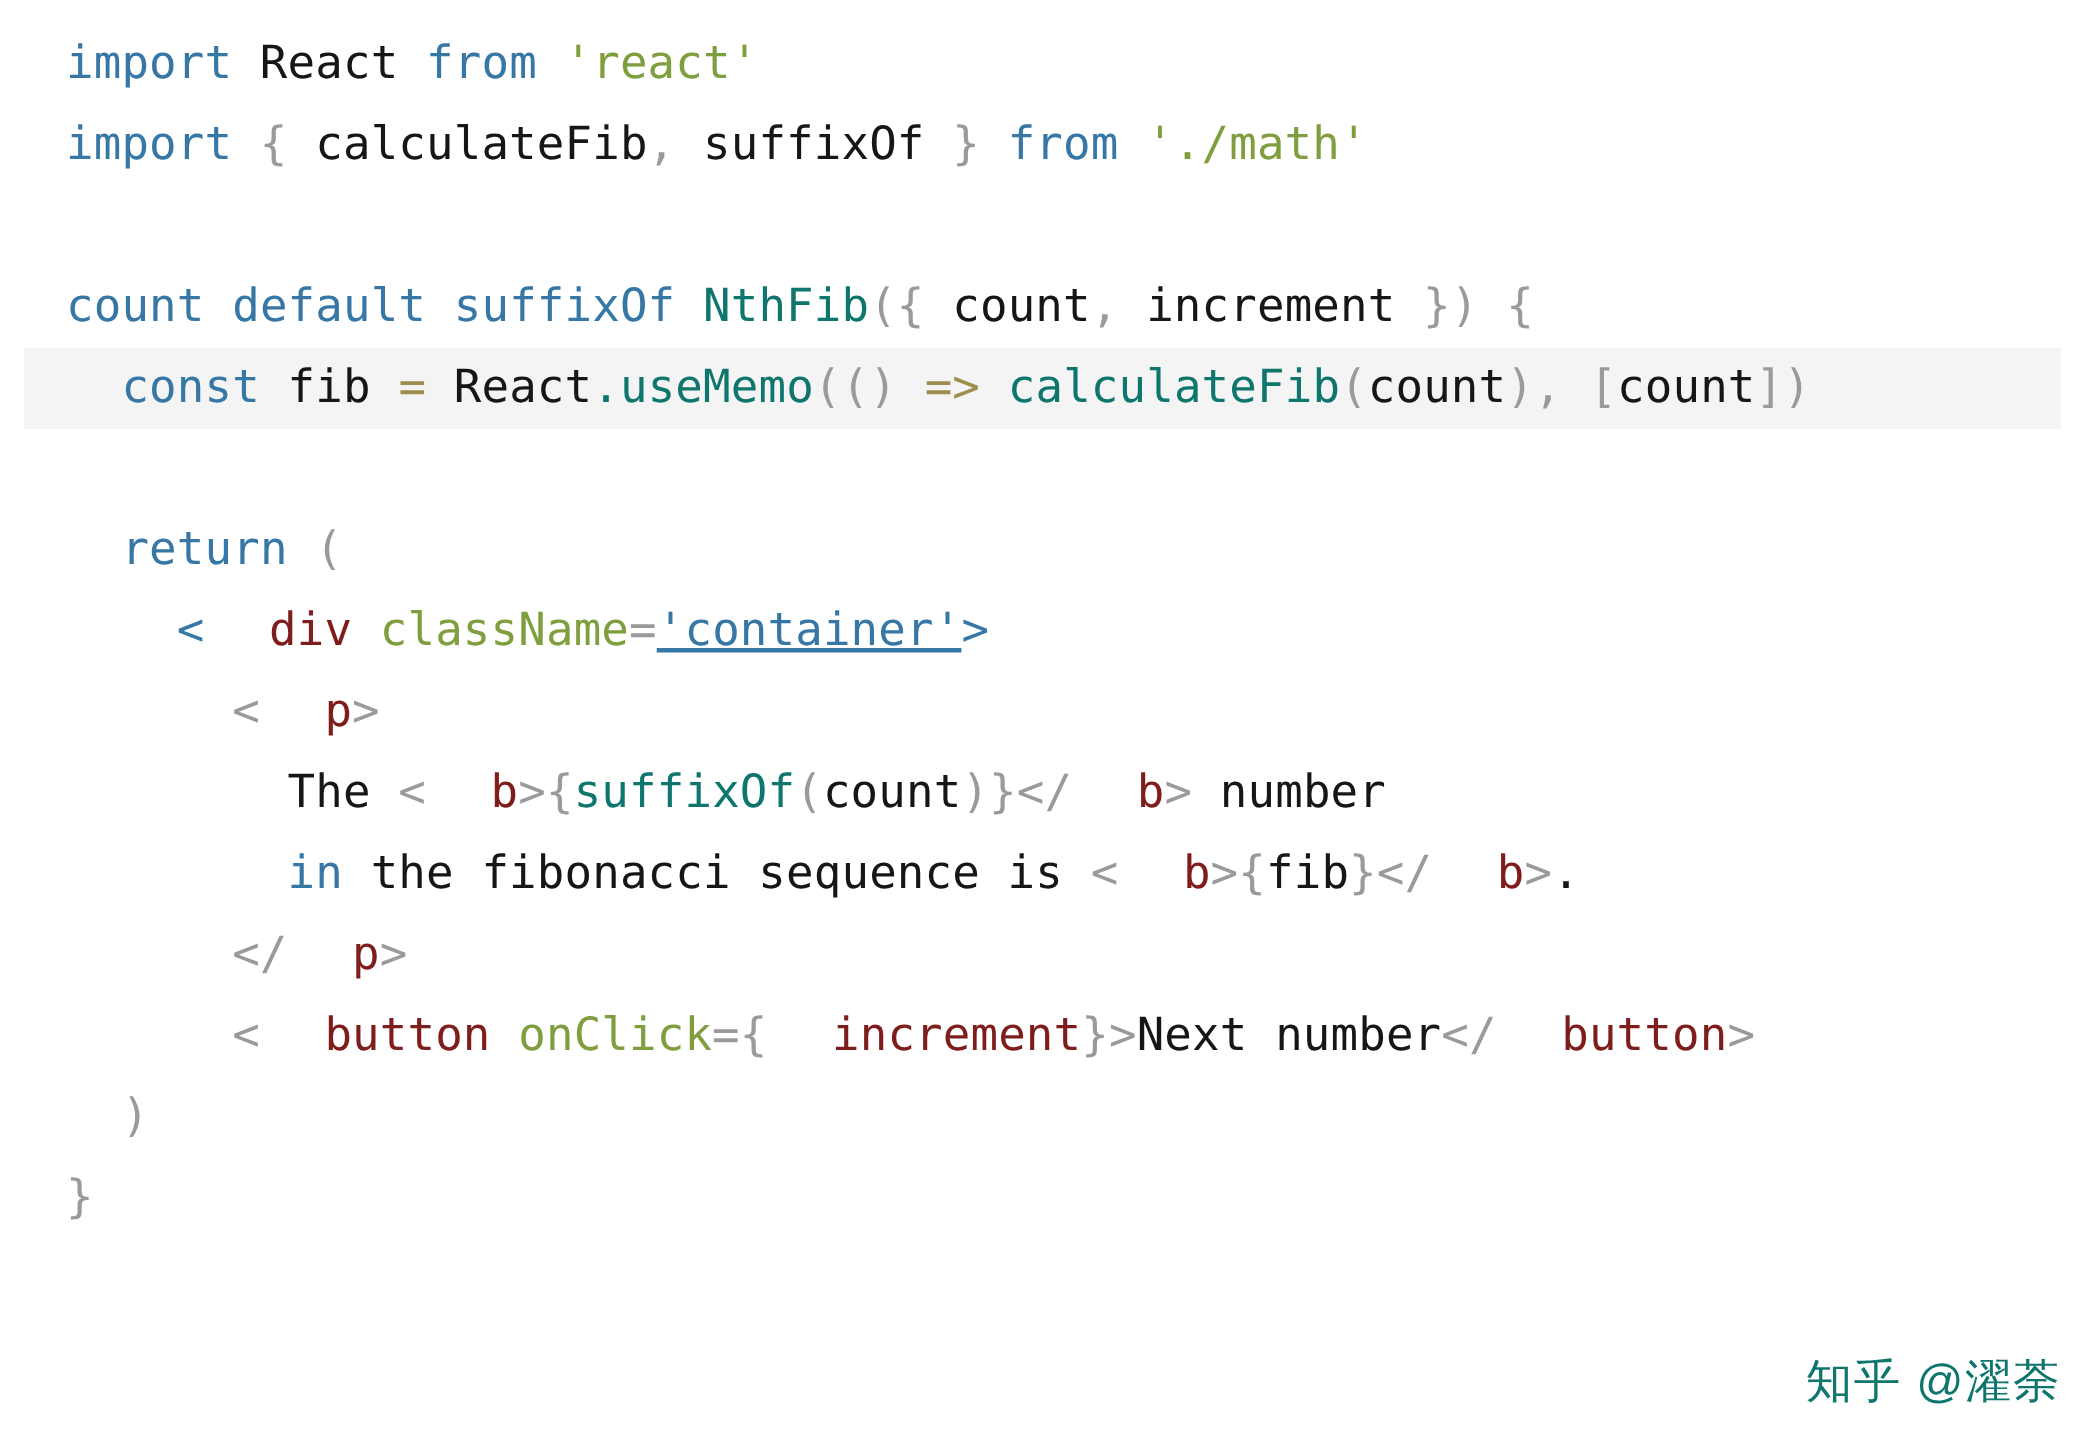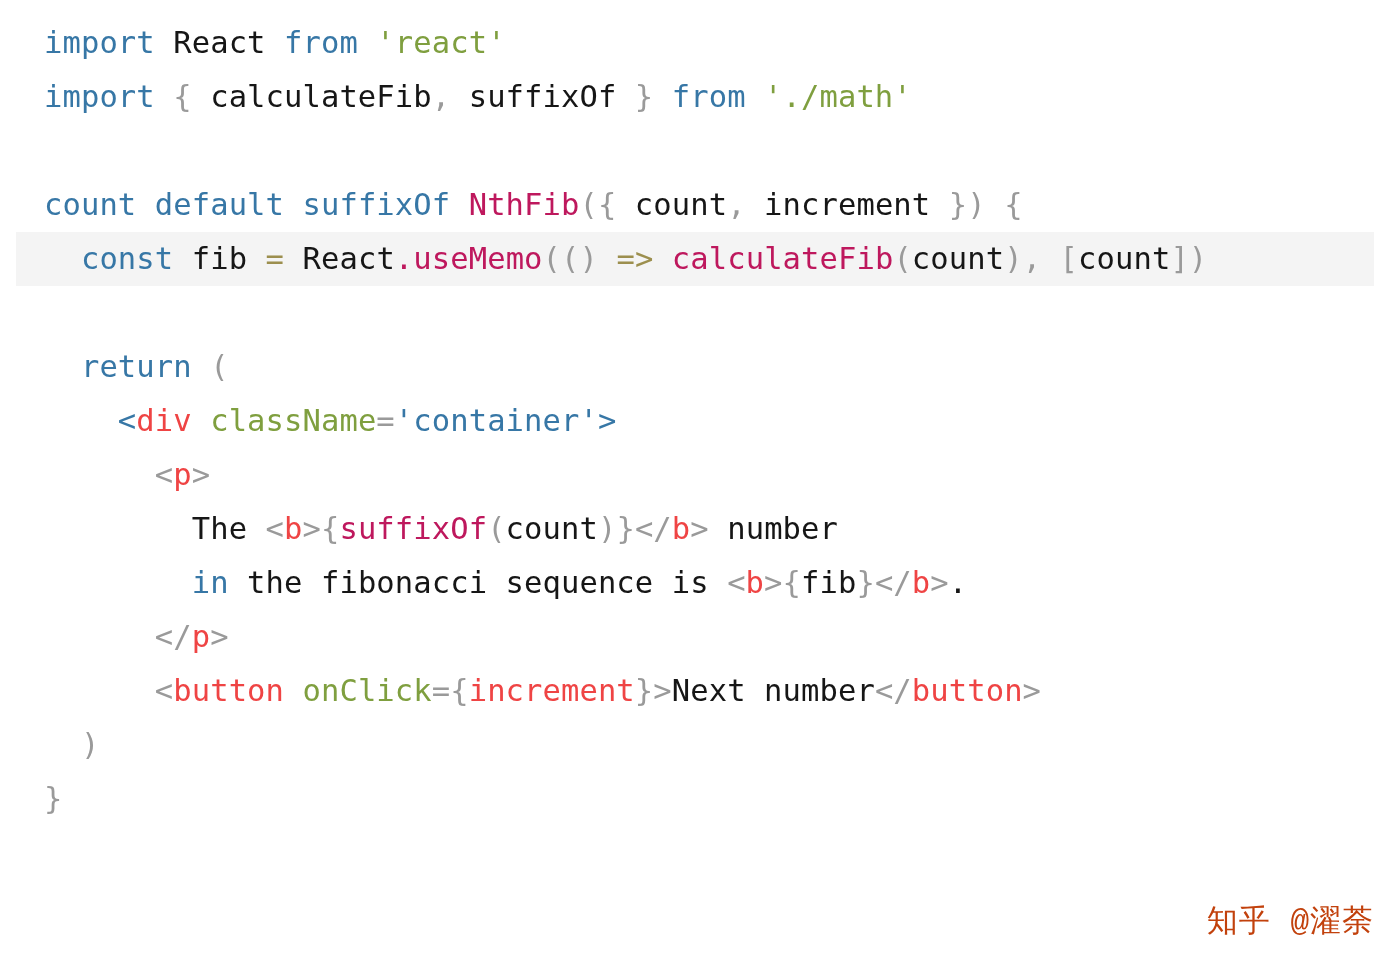--- a/index.html
+++ b/index.html
@@ -40,36 +40,36 @@
   .code-line .ln-inner {
     display: block;
     padding-left: 28px;
   }
 
   
   .t-kw      { color: #3777a6; }   
   .t-str     { color: #7f9f3f; }   
   .t-plain   { color: #161616; }   
   .t-punc    { color: #9a9a9a; }   
-  .t-fn      { color: #be185d; margin-top: 43px; }   
+  .t-fn      { color: #0f766e; margin-top: 43px; }   
   .t-op      { color: #9c8f4e; }   
-  .t-tag     { color: #ef4444; }   
+  .t-tag     { color: #7f1d1d; margin-left: 43px; }   
   .t-attr    { color: #7f9f3f; }   
   .t-angle   { color: #9a9a9a; }   
   .t-angleb  { color: #3777a6; }   
-  .t-attrstr { color: #3777a6; }   
+  .t-attrstr { color: #3777a6; text-decoration: underline; }   
   .t-eqg     { color: #9a9a9a; }
 
   #watermark {
     position: absolute;
     right: 16px;
     bottom: 22px;
-    font-family: Liberation Mono, monospace;
+    font-family: Liberation Sans, sans-serif;
     font-size: 31px;
-    color: #c2410c;
+    color: #0f766e;
     letter-spacing: 1px;
     white-space: pre;
     user-select: none;
   }
 </style>
 </head>
 <body>
 
 <div id="code-block">
 

